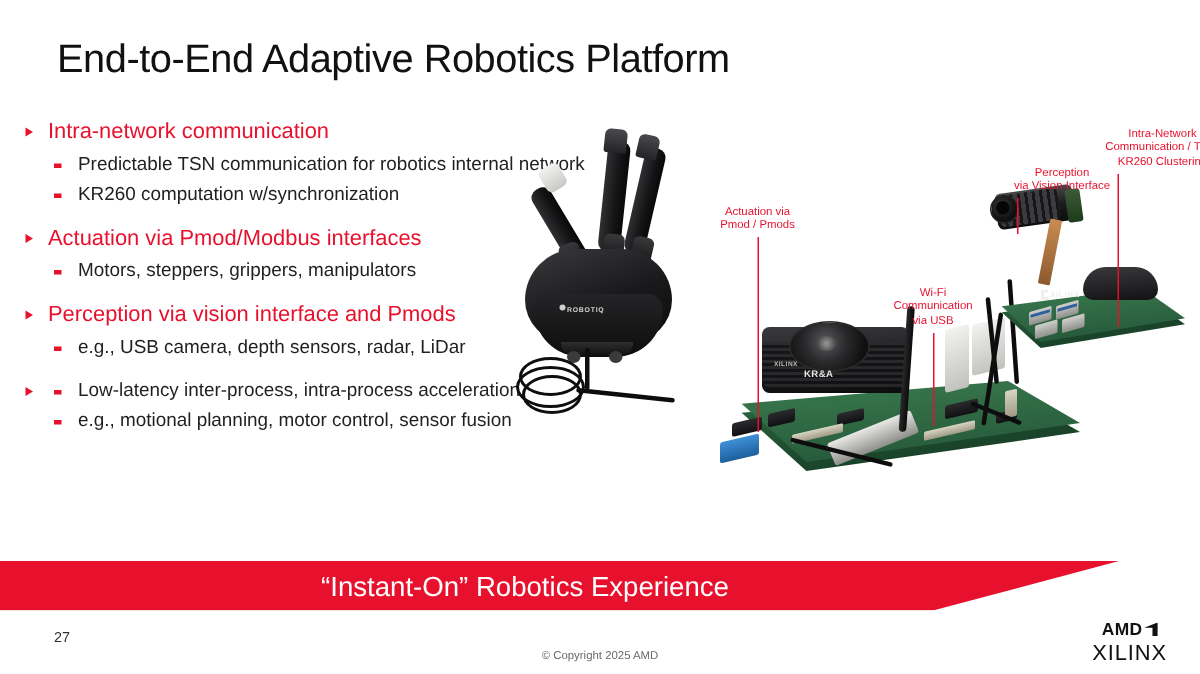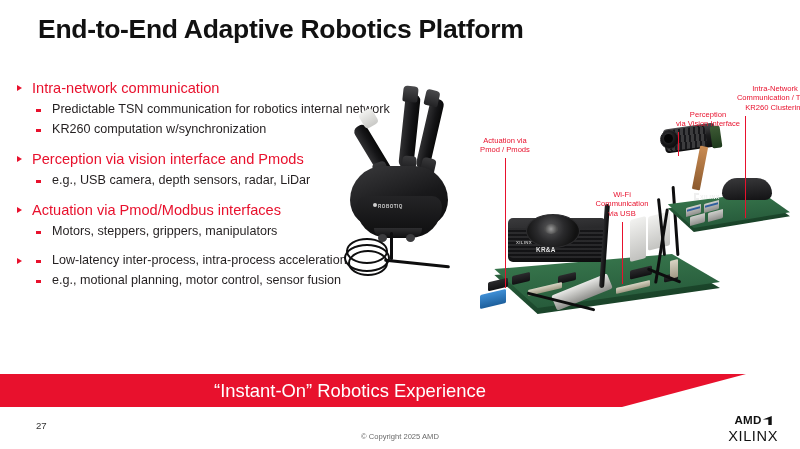--- a/index.html
+++ b/index.html
@@ -16,23 +16,23 @@
     width: 800px;
     height: 449px;
     background: #ffffff;
     overflow: hidden;
   }
 
   
   .title {
     position: absolute;
     left: 38px;
-    top: 14px;
+    top: 24px;
     font-size: 26.5px;
-    font-weight: bold;
+    font-weight: normal;
     color: #111111;
     letter-spacing: -0.3px;
     white-space: nowrap;
   }
   .subtitle {
     position: absolute;
     left: 39px;
     top: 45px;
     font-size: 19px;
     font-style: italic;
@@ -353,36 +353,36 @@
       </div>
       <div class="b2">
         <span class="marker"></span>
         <span>KR260 computation w/synchronization</span>
       </div>
     </div>
 
     <div class="grp">
       <div class="b1">
         <span class="marker"></span>
-        <span>Perception via vision interface and Pmods</span>
+        <span>Actuation via Pmod/Modbus interfaces</span>
       </div>
       <div class="b2">
         <span class="marker"></span>
-        <span>e.g., USB camera, depth sensors, radar, LiDar</span>
+        <span>Motors, steppers, grippers, manipulators</span>
       </div>
     </div>
 
     <div class="grp">
       <div class="b1">
         <span class="marker"></span>
-        <span>Actuation via Pmod/Modbus interfaces</span>
+        <span>Perception via vision interface and Pmods</span>
       </div>
       <div class="b2">
         <span class="marker"></span>
-        <span>Motors, steppers, grippers, manipulators</span>
+        <span>e.g., USB camera, depth sensors, radar, LiDar</span>
       </div>
     </div>
 
     <div class="grp">
       <div class="b1">
         <span class="marker"></span>
       </div>
       <div class="b2">
         <span class="marker"></span>
         <span>Low-latency inter-process, intra-process acceleration</span>

